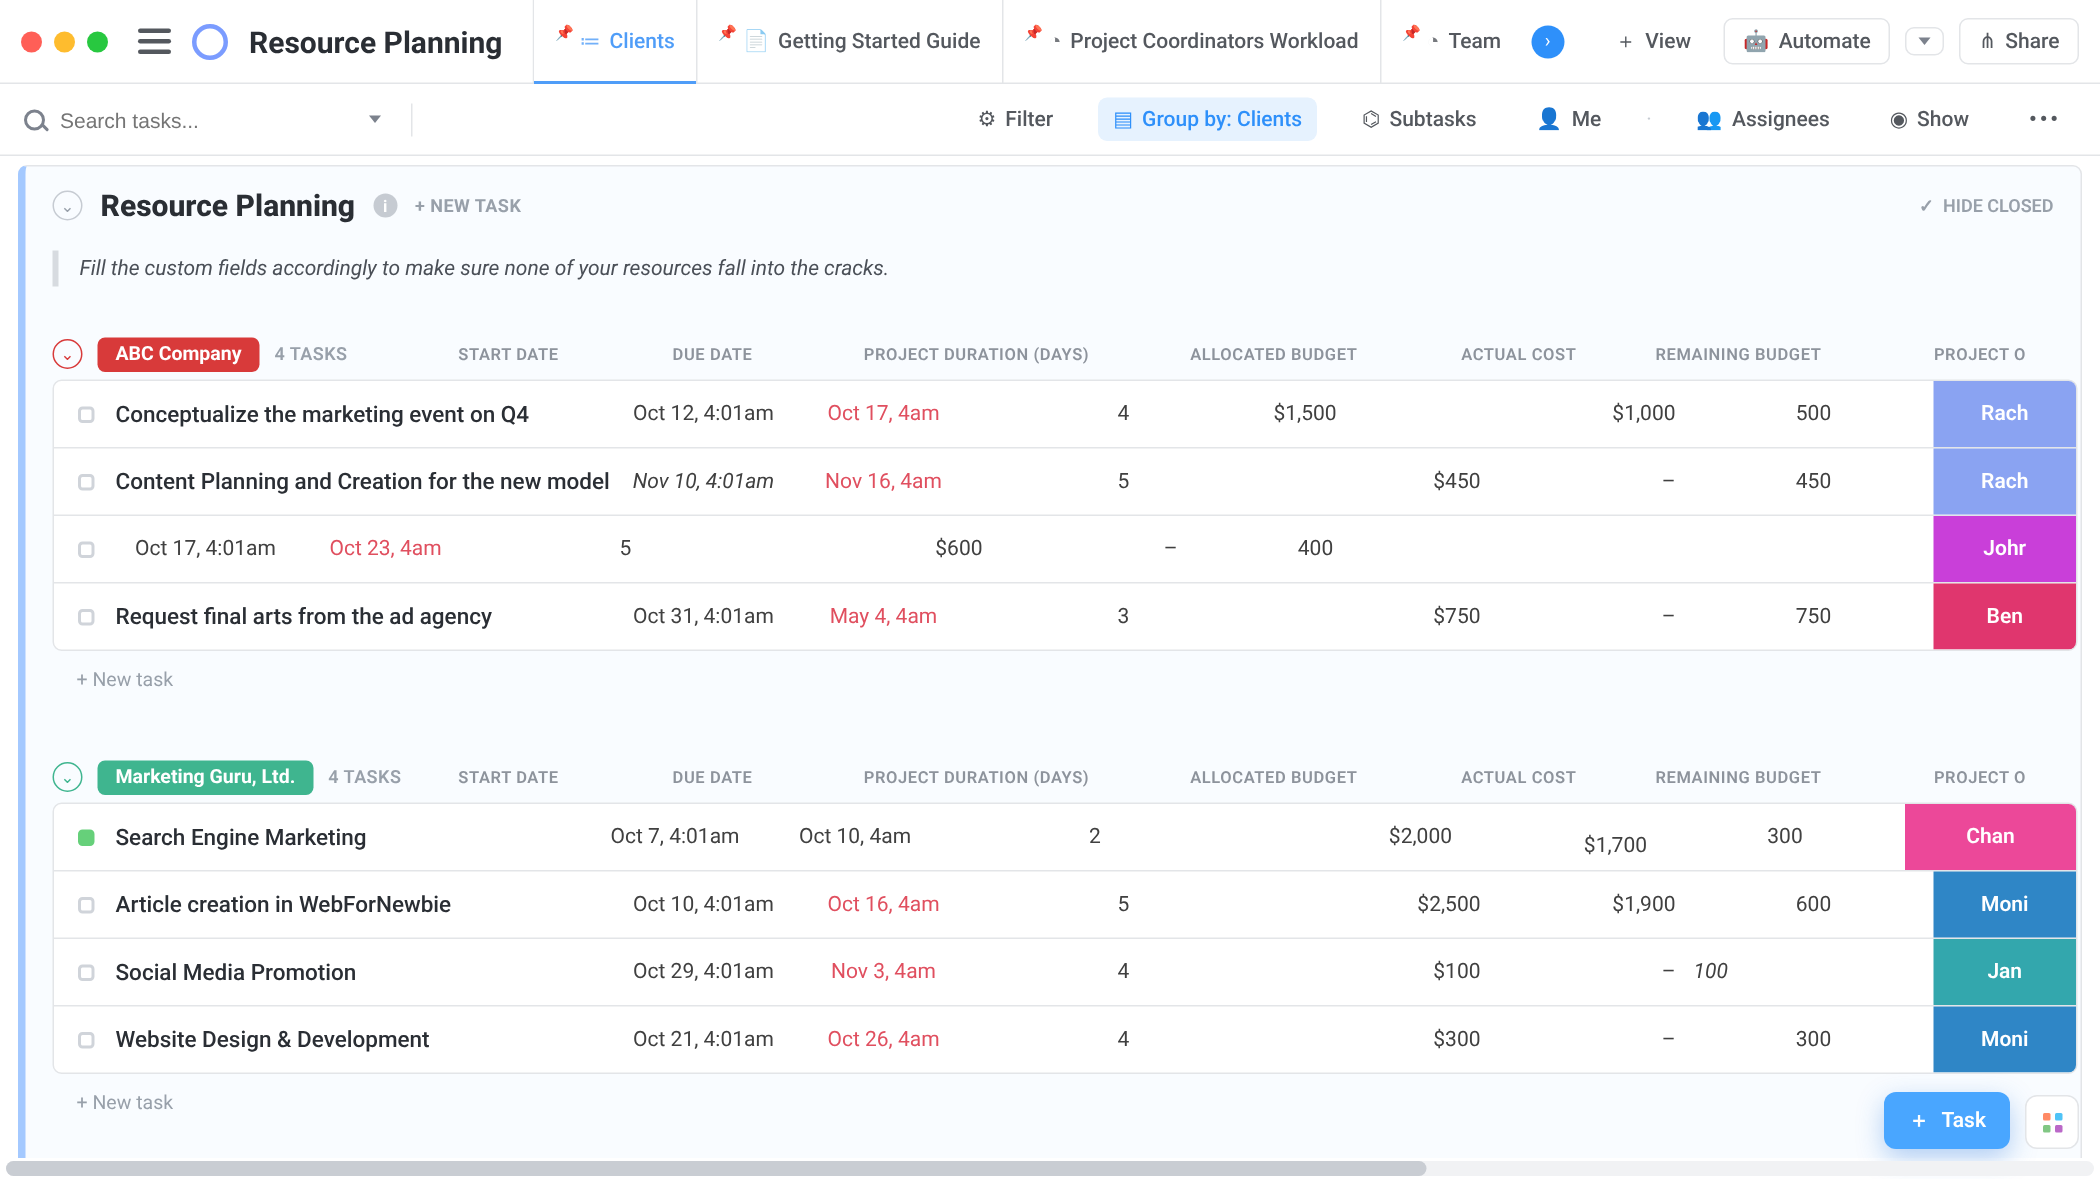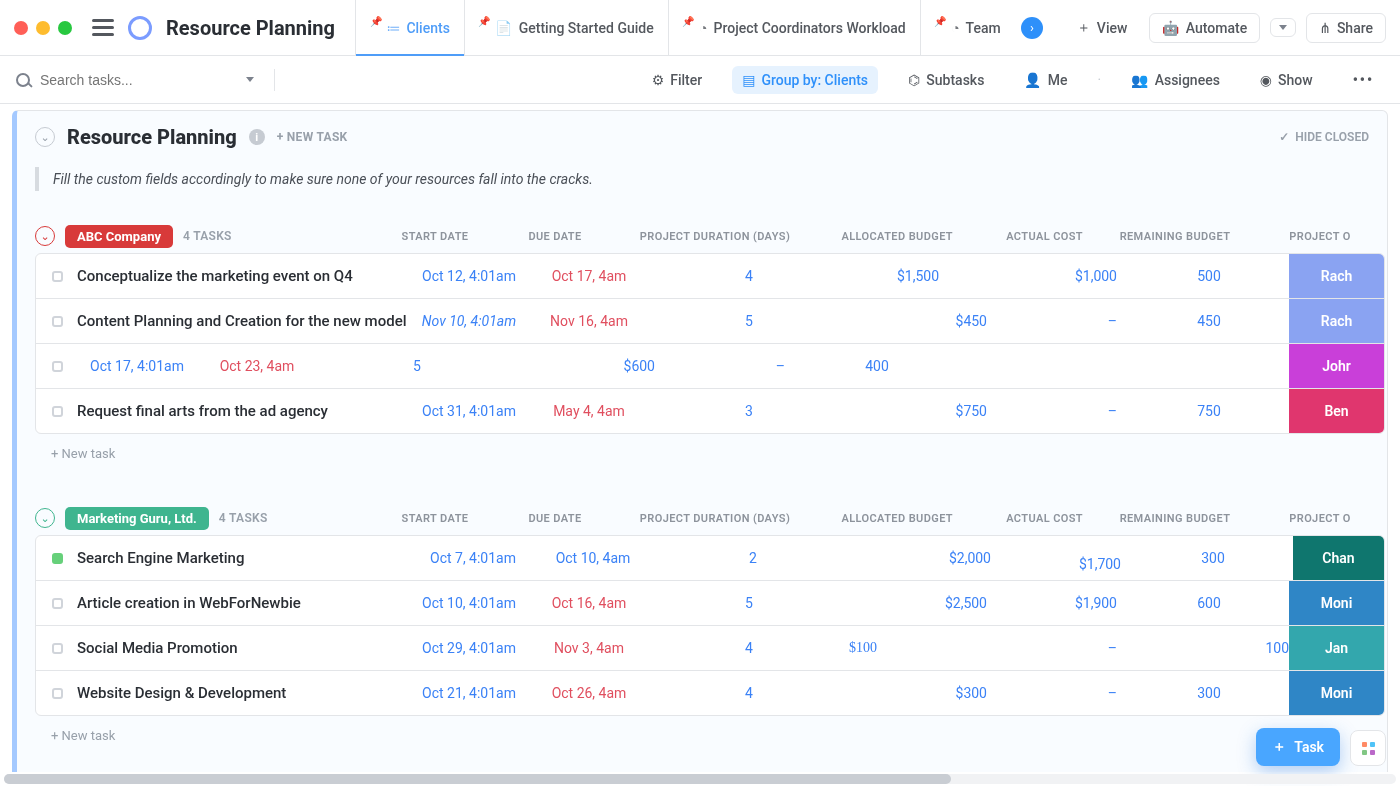--- a/index.html
+++ b/index.html
@@ -108,37 +108,37 @@
 
   .group { margin-top:28px; width:1350px; } 
   .group-header {
     display:flex; align-items:center; gap:10px; height:34px;
   }
   .pill {
     color:#fff; font-weight:700; font-size:13px; padding:4px 12px; border-radius:5px;
   }
   .count-badge{color:#98a0aa;font-size:12px;font-weight:600;letter-spacing:.3px;}
   .col-headers {
-    display:flex; margin-left:auto; gap:0;
+    display:flex; margin-left:auto; gap:16px;
   }
   .colh {
     font-size:11px; font-weight:600; color:#8d939c; letter-spacing:.4px; text-transform:uppercase;
     text-align:center;
   }
   .c-start{width:120px;} .c-due{width:120px;} .c-dur{width:200px;text-align:center;} .c-alloc{width:150px;text-align:right;padding-right:12px;} .c-actual{width:130px;text-align:right;padding-right:12px;} .c-rem{width:160px;text-align:center;} .c-owner{width:130px;text-align:center;}
 
   .rows { background:#fff; border:1px solid var(--border); border-radius:6px; overflow:hidden; }
   .row {
     display:flex; align-items:center; min-height:44px; border-bottom:1px solid var(--border);
     padding-left:16px;
   }
   .row:last-child{border-bottom:none;}
   .row .status-sq{width:11px;height:11px;border:2px solid #d0d4da;border-radius:3px;margin-right:14px;flex:0 0 auto;}
   .row .name{flex:1;font-size:15px;color:#2a2e34;font-weight:500;max-width:350px;}
-  .row .cell{font-size:14px;color:#3b82f6;}
+  .row .cell{font-size:14px;color:#404040;}
   .row .cell.due.over{color:var(--red-date);}
   .row .owner{
     color:#fff;font-weight:600;display:flex;align-items:center;justify-content:center;height:44px;
     margin-left:auto;
   }
   .newtask-row{padding:12px 16px;color:#98a0aa;font-size:13px;cursor:pointer;}
 
   
   .fab {
     position:fixed; right:60px; bottom:20px;
@@ -291,21 +291,21 @@
               <div class="colh c-owner">PROJECT O</div>
             </div>
           </div>
           <div class="rows">
             <div class="row">
               <span class="status-sq" style=""></span>
               <span class="name">Conceptualize the marketing event on Q4</span>
               <span class="cell c-start" style="width:120px;text-align:center;">Oct 12, 4:01am</span>
               <span class="cell due c-due over" style="width:120px;text-align:center;">Oct 17, 4am</span>
               <span class="cell c-dur" style="width:200px;text-align:center;">4</span>
-              <span class="cell c-alloc" style="width:150px;text-align:center;padding-right:12px;">$1,500</span>
+              <span class="cell c-alloc" style="width:150px;text-align:left;padding-right:12px;">$1,500</span>
               <span class="cell c-actual" style="width:130px;text-align:right;padding-right:12px;">$1,000</span>
               <span class="cell c-rem" style="width:160px;text-align:center;">500</span>
               <span class="owner c-owner" style="width:95px;background:#8aa3f2;">Rach</span>
             </div>
             <div class="row">
               <span class="status-sq" style=""></span>
               <span class="name">Content Planning and Creation for the new model</span>
               <span class="cell c-start" style="width:120px;text-align:center;font-style:italic;">Nov 10, 4:01am</span>
               <span class="cell due c-due over" style="width:120px;text-align:center;">Nov 16, 4am</span>
               <span class="cell c-dur" style="width:200px;text-align:center;">5</span>
@@ -356,42 +356,42 @@
           <div class="rows">
             <div class="row">
               <span class="status-sq" style="background:#66d07a;border-color:#66d07a;"></span>
               <span class="name">Search Engine Marketing</span>
               <span class="cell c-start" style="width:120px;text-align:center;">Oct 7, 4:01am</span>
               <span class="cell due c-due " style="width:120px;text-align:center;">Oct 10, 4am</span>
               <span class="cell c-dur" style="width:200px;text-align:center;">2</span>
               <span class="cell c-alloc" style="width:150px;text-align:right;padding-right:12px;">$2,000</span>
               <span class="cell c-actual" style="width:130px;text-align:right;padding-right:12px;margin-top:12px;">$1,700</span>
               <span class="cell c-rem" style="width:160px;text-align:center;">300</span>
-              <span class="owner c-owner" style="width:91px;background:#0f766e;">Chan</span>
+              <span class="owner c-owner" style="width:114px;background:#ec4899;">Chan</span>
             </div>
             <div class="row">
               <span class="status-sq" style=""></span>
               <span class="name">Article creation in WebForNewbie</span>
               <span class="cell c-start" style="width:120px;text-align:center;">Oct 10, 4:01am</span>
               <span class="cell due c-due over" style="width:120px;text-align:center;">Oct 16, 4am</span>
               <span class="cell c-dur" style="width:200px;text-align:center;">5</span>
               <span class="cell c-alloc" style="width:150px;text-align:right;padding-right:12px;">$2,500</span>
               <span class="cell c-actual" style="width:130px;text-align:right;padding-right:12px;">$1,900</span>
               <span class="cell c-rem" style="width:160px;text-align:center;">600</span>
               <span class="owner c-owner" style="width:95px;background:#2f86c6;">Moni</span>
             </div>
             <div class="row">
               <span class="status-sq" style=""></span>
               <span class="name">Social Media Promotion</span>
               <span class="cell c-start" style="width:120px;text-align:center;">Oct 29, 4:01am</span>
               <span class="cell due c-due over" style="width:120px;text-align:center;">Nov 3, 4am</span>
               <span class="cell c-dur" style="width:200px;text-align:center;">4</span>
-              <span class="cell c-alloc" style="width:150px;text-align:left;padding-right:12px;font-family:Liberation Serif, serif;">$100</span>
+              <span class="cell c-alloc" style="width:150px;text-align:right;padding-right:12px;">$100</span>
               <span class="cell c-actual" style="width:130px;text-align:right;padding-right:12px;">–</span>
-              <span class="cell c-rem" style="width:160px;text-align:right;">100</span>
+              <span class="cell c-rem" style="width:160px;text-align:left;font-style:italic;">100</span>
               <span class="owner c-owner" style="width:95px;background:#33a7ad;">Jan</span>
             </div>
             <div class="row">
               <span class="status-sq" style=""></span>
               <span class="name">Website Design &amp; Development</span>
               <span class="cell c-start" style="width:120px;text-align:center;">Oct 21, 4:01am</span>
               <span class="cell due c-due over" style="width:120px;text-align:center;">Oct 26, 4am</span>
               <span class="cell c-dur" style="width:200px;text-align:center;">4</span>
               <span class="cell c-alloc" style="width:150px;text-align:right;padding-right:12px;">$300</span>
               <span class="cell c-actual" style="width:130px;text-align:right;padding-right:12px;">–</span>

